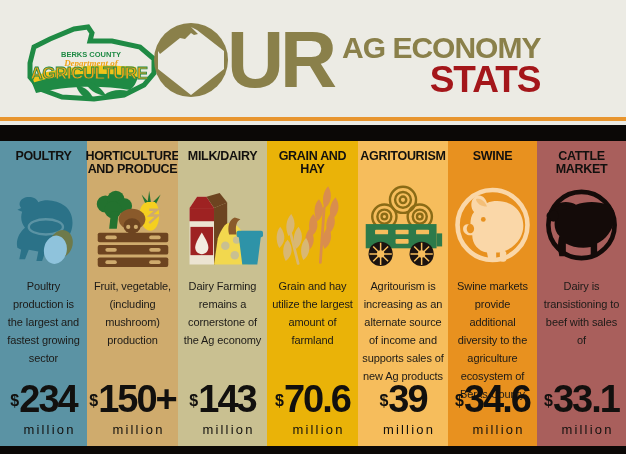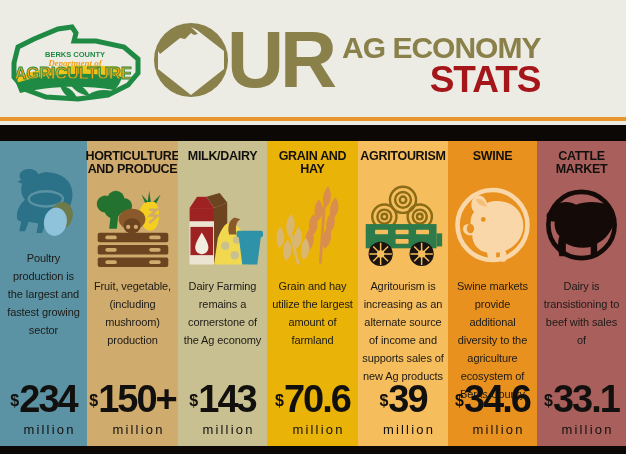--- a/index.html
+++ b/index.html
@@ -6,21 +6,21 @@
   html,body { width:626px; height:454px; overflow:hidden; }
   body {
     font-family:"Liberation Sans", sans-serif;
     background:#ecebe4;
   }
   #poster { position:relative; width:626px; height:454px; background:#ecebe4; overflow:hidden; }
 
   
   #header { position:relative; height:117px; background:#ecebe4; }
 
-  #logo { position:absolute; left:0; top:17px; width:150px; height:88px; }
+  #logo { position:absolute; left:16px; top:17px; width:150px; height:88px; }
 
   #title-wrap { position:absolute; left:152px; top:8px; height:104px; display:flex; align-items:center;text-align:right; }
   #our-o { width:78px; height:78px; position:relative; flex:0 0 auto; margin-right:-3px; }
   #our-ur {
     font-size:79px; font-weight:bold; color:#8a804a;
     letter-spacing:-4px; line-height:78px;
     font-family:"Liberation Sans", sans-serif;
   }
   #subtitle { display:flex; flex-direction:column; margin-left:9px; padding-top:9px; }
   #ag-economy {
@@ -122,20 +122,21 @@
     </div>
   </div>
 
   <div id="rule-orange"></div>
   <div id="rule-gap"></div>
   <div id="black-band"></div>
 
   <div id="columns">
 
     <div class="col" style="width:87px;background:#5b93a4">
+      <div class="col-head">POULTRY</div>
       <div class="col-icon">
         <svg viewBox="0 0 80 88" width="76" height="86">
           <g fill="#2b7288">
             <path d="M18 16 C14 18 13 23 16 26 L12 28 L17 30 C15 36 16 42 20 47
                      C14 52 10 60 12 68 L16 70 L14 80 L20 80 L24 70 L34 72 L32 82 L38 82
                      L42 70 C54 70 64 62 68 52 C72 42 70 30 62 24 C54 18 42 16 34 20
                      C32 15 24 13 18 16 Z"></path>
           </g>
           <ellipse cx="42" cy="46" rx="18" ry="8" fill="none" stroke="#5b93a4" stroke-width="2.5"></ellipse>
           <ellipse cx="58" cy="64" rx="12" ry="15" fill="#6e7a4a" transform="rotate(18 58 64)"></ellipse>

